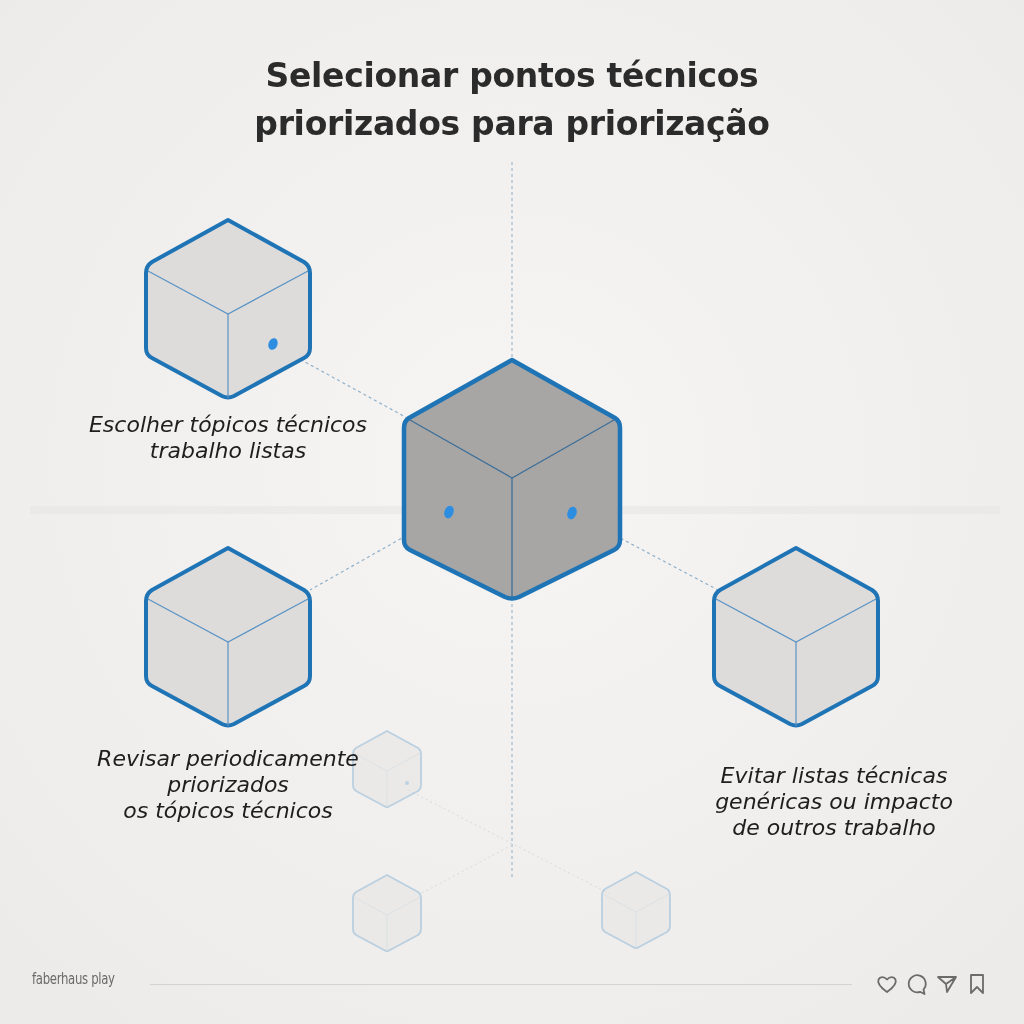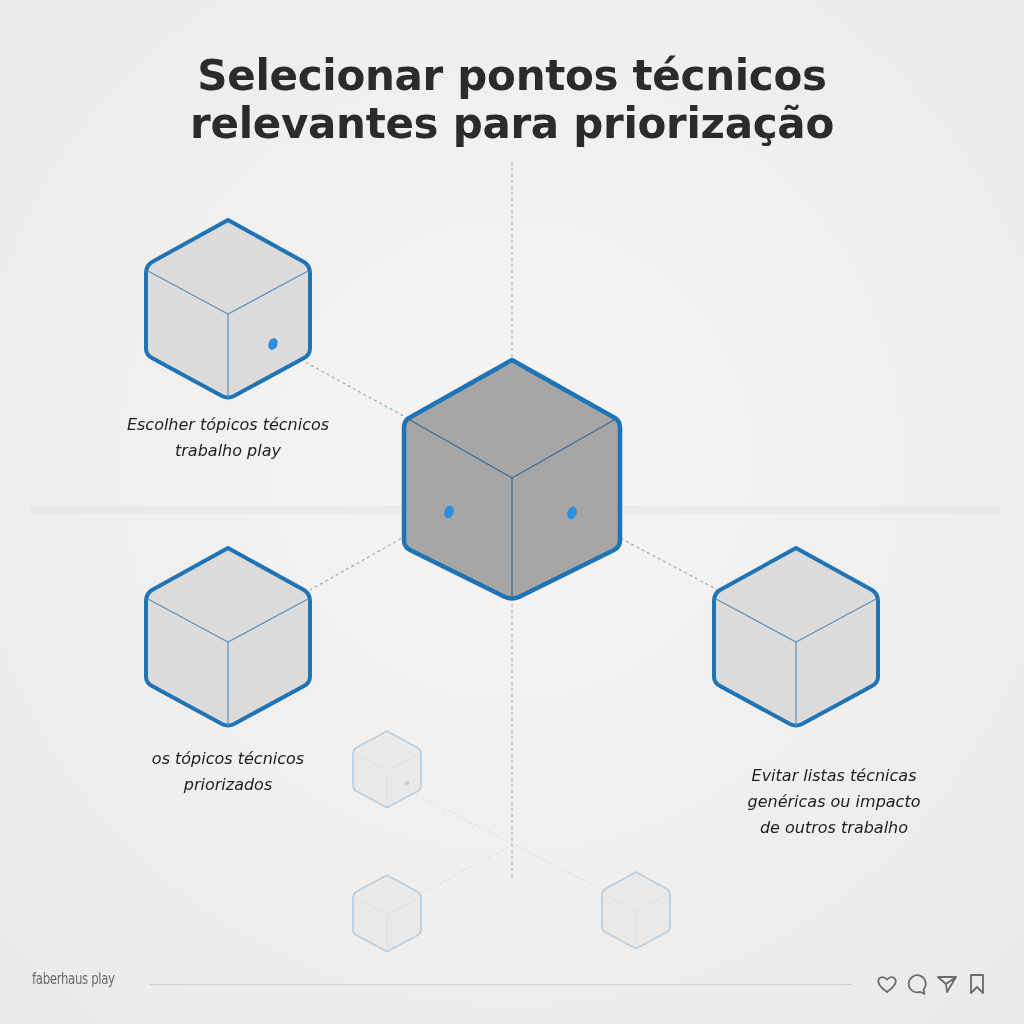--- a/index.html
+++ b/index.html
@@ -19,32 +19,32 @@
       left: 0; top: 0;
       width: 1024px; height: 1024px;
     }
     .title {
       position: absolute;
       left: 0; top: 52px;
       width: 1024px;
       text-align: center;
       font-family: "DejaVu Sans", sans-serif;
       font-weight: bold;
-      font-size: 42px;
+      font-size: 33px;
       line-height: 48px;
       color: #2b2b2b;
       letter-spacing: -0.3px;
     }
     .title span { display: block; }
     .caption {
       position: absolute;
       text-align: center;
       font-family: "DejaVu Sans", sans-serif;
       font-style: italic;
-      font-size: 16px;
+      font-size: 22px;
       line-height: 26px;
       color: #1e1e1e;
     }
     .caption span { display: block; white-space: nowrap; }
     .footer-brand {
       position: absolute;
       left: 32px; top: 970px;
       font-family: "DejaVu Sans", sans-serif;
       font-size: 15px;
       color: #6a6a6a;
@@ -141,31 +141,32 @@
   </g>
   <g opacity="0.55">
     <path d="M636 872 L 667 889 Q 670 891 670 895 L 670 926 Q 670 930 667 932 L 639 947 Q 636 949 633 947 L 605 932 Q 602 930 602 926 L 602 895 Q 602 891 605 889 Z" fill="#e6e5e3" stroke="#8fb6d6" stroke-width="1.8"></path>
     <path d="M603 894 L 636 912 L 669 894" fill="none" stroke="#c3d3e0" stroke-width="0.8"></path>
     <line x1="636" y1="912" x2="636" y2="948" stroke="#c3d3e0" stroke-width="0.8"></line>
   </g>
 </svg>
 
 <h1 class="title" style="margin:0;">
   <span>Selecionar pontos técnicos</span>
-  <span>relevantes para priorização</span>
+  <span>priorizados para priorização</span>
 </h1>
 
 <div class="caption" style="left:86px; top:412px; width:284px;">
   <span>Escolher tópicos técnicos</span>
-  <span>trabalho play</span>
+  <span>trabalho listas</span>
 </div>
 
 <div class="caption" style="left:86px; top:746px; width:284px;">
+  <span>Revisar periodicamente</span>
+  <span>priorizados</span>
   <span>os tópicos técnicos</span>
-  <span>priorizados</span>
 </div>
 
 <div class="caption" style="left:692px; top:744px; width:284px;margin-top:19px;">
   <span>Evitar listas técnicas</span>
   <span>genéricas ou impacto</span>
   <span>de outros trabalho</span>
 </div>
 
 <div class="footer-brand">faberhaus play</div>
 <div class="footer-line"></div>

